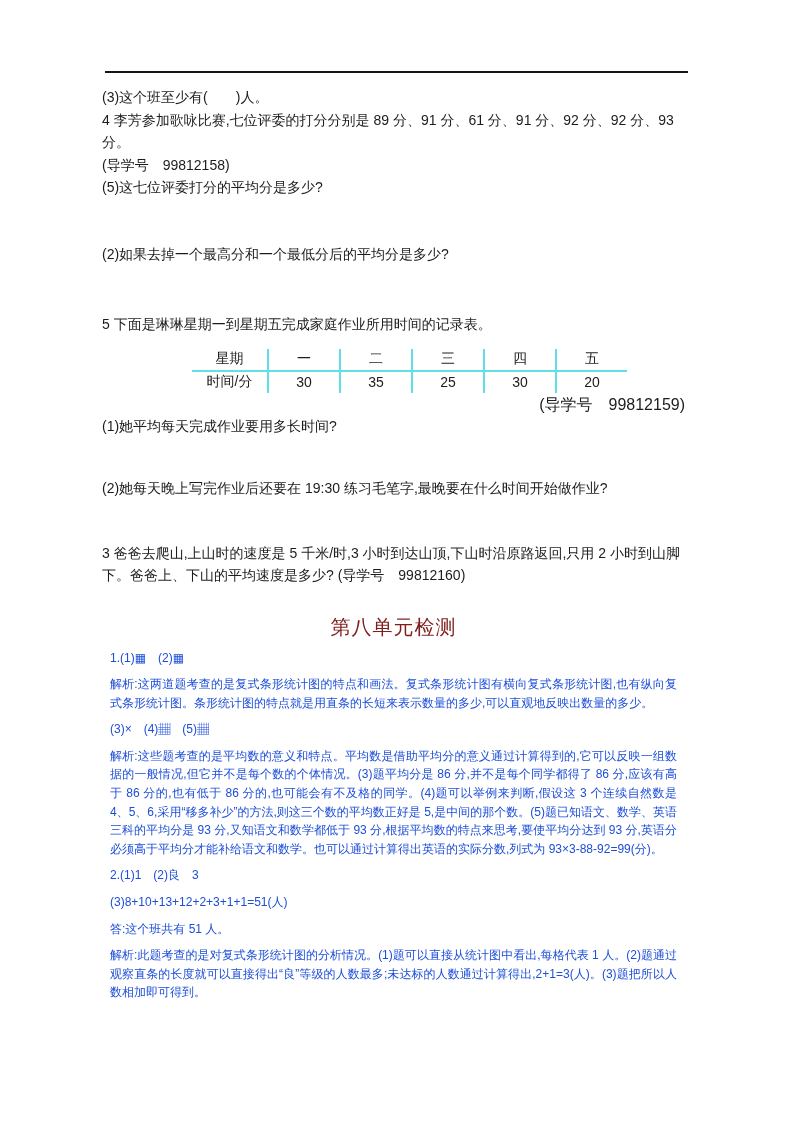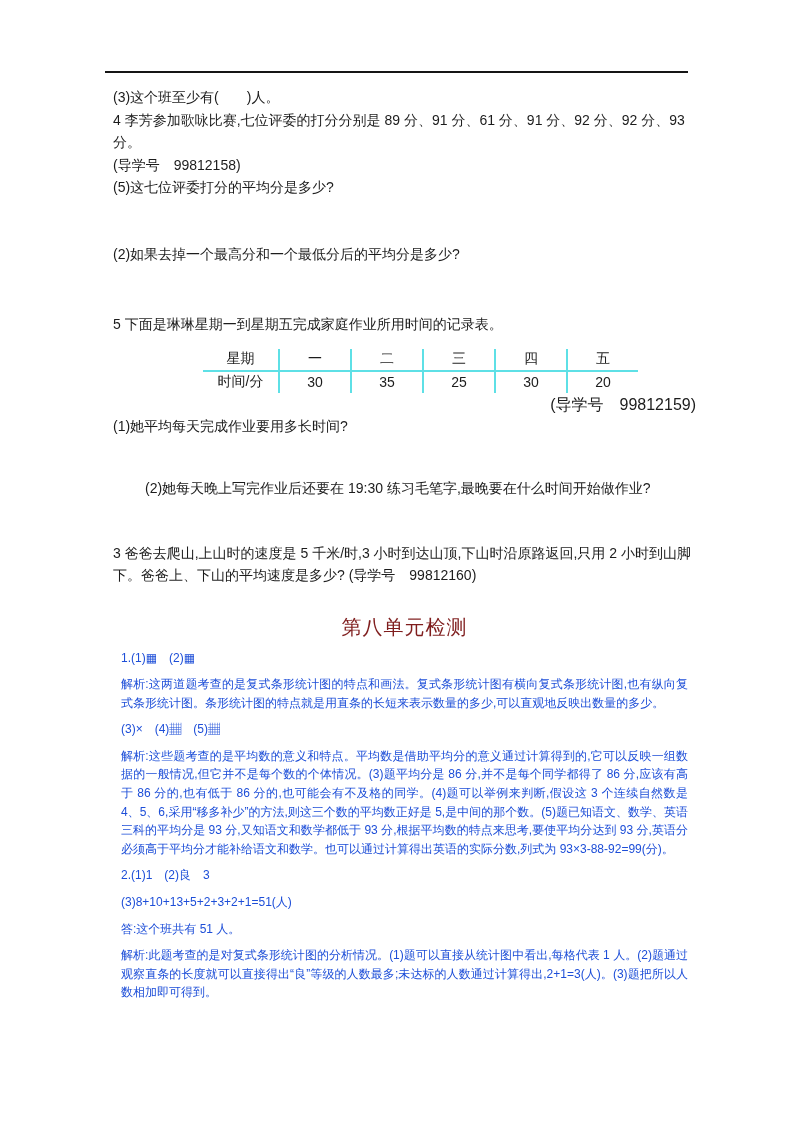--- a/index.html
+++ b/index.html
@@ -12,28 +12,28 @@
     box-sizing:border-box;
     overflow:hidden;
   }
   .top-rule {
     position:absolute;
     left:105px; right:105px; top:71px;
     border-top:2px solid #151515;
   }
   .content {
     position:absolute;
-    left:113px; top:86px;
+    left:102px; top:86px;
     width:583px;
   }
   .q { margin:0; font-size:14px; line-height:22.5px; white-space:normal; }
   .gap-ans1 { margin-bottom:44px; }   
   .gap-ans2 { margin-bottom:48px; }
   .gap-ans3 { margin-bottom:40px; }
-  .gap-ans4 { margin-bottom:42px;margin-left:32px; }
+  .gap-ans4 { margin-bottom:42px; }
 
   table.hw {
     border-collapse:collapse;
     margin:13px 0 0 90px;
     table-layout:fixed;
   }
   table.hw td {
     font-size:14px;
     text-align:center;
     height:21px;
@@ -107,19 +107,19 @@
     <p class="q">3 爸爸去爬山,上山时的速度是 5 千米/时,3 小时到达山顶,下山时沿原路返回,只用 2 小时到山脚下。爸爸上、下山的平均速度是多少? (导学号　99812160)</p>
 
     <h2 class="section-title">第八单元检测</h2>
 
     <div class="ans">
       <p>1.(1)▦　(2)▦</p>
       <p>解析:这两道题考查的是复式条形统计图的特点和画法。复式条形统计图有横向复式条形统计图,也有纵向复式条形统计图。条形统计图的特点就是用直条的长短来表示数量的多少,可以直观地反映出数量的多少。</p>
       <p>(3)×　(4)▦　(5)▦</p>
       <p>解析:这些题考查的是平均数的意义和特点。平均数是借助平均分的意义通过计算得到的,它可以反映一组数据的一般情况,但它并不是每个数的个体情况。(3)题平均分是 86 分,并不是每个同学都得了 86 分,应该有高于 86 分的,也有低于 86 分的,也可能会有不及格的同学。(4)题可以举例来判断,假设这 3 个连续自然数是 4、5、6,采用“移多补少”的方法,则这三个数的平均数正好是 5,是中间的那个数。(5)题已知语文、数学、英语三科的平均分是 93 分,又知语文和数学都低于 93 分,根据平均数的特点来思考,要使平均分达到 93 分,英语分必须高于平均分才能补给语文和数学。也可以通过计算得出英语的实际分数,列式为 93×3-88-92=99(分)。</p>
       <p>2.(1)1　(2)良　3</p>
-      <p>(3)8+10+13+5+2+3+2+1=51(人)</p>
+      <p>(3)8+10+13+12+2+3+1+1=51(人)</p>
       <p>答:这个班共有 51 人。</p>
       <p>解析:此题考查的是对复式条形统计图的分析情况。(1)题可以直接从统计图中看出,每格代表 1 人。(2)题通过观察直条的长度就可以直接得出“良”等级的人数最多;未达标的人数通过计算得出,2+1=3(人)。(3)题把所以人数相加即可得到。</p>
     </div>
 
   </div>
 </div>
 
 </body></html>

